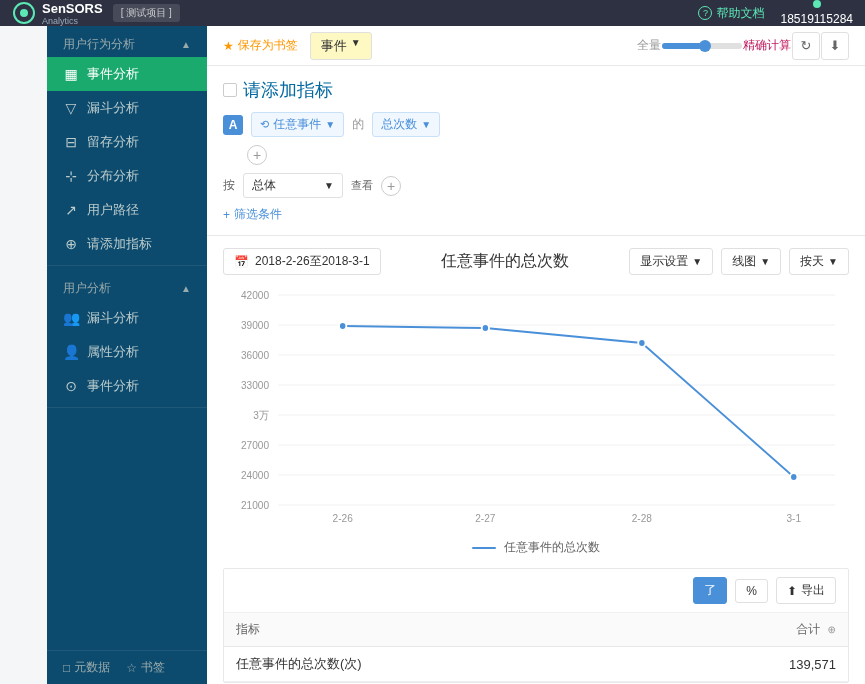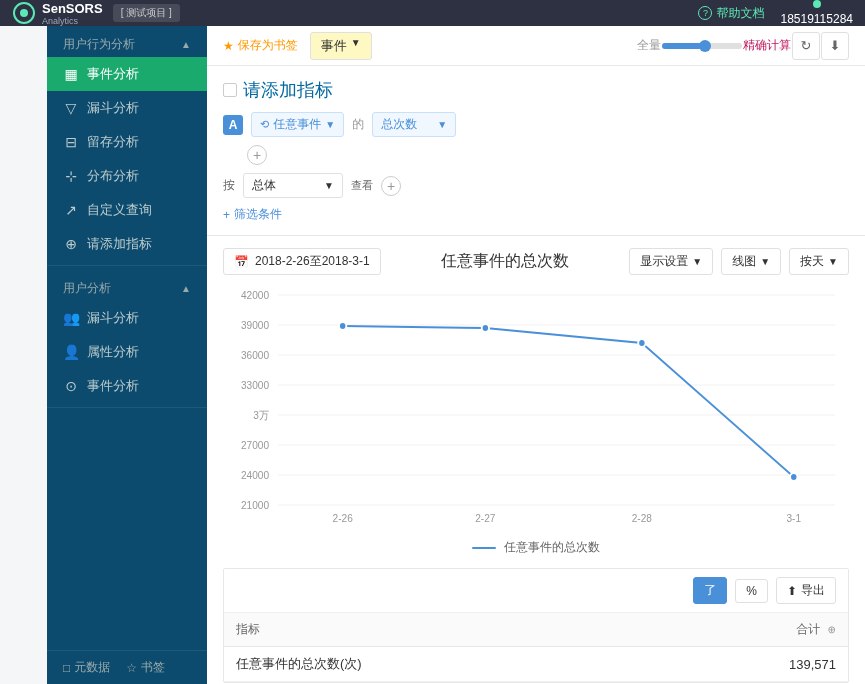--- a/index.html
+++ b/index.html
@@ -41,21 +41,21 @@
     .toolbar-btn { width: 28px; height: 28px; border: 1px solid #e0e0e0; border-radius: 3px; display: flex; align-items: center; justify-content: center; cursor: pointer; color: #666; font-size: 14px; }
 
     
     .analysis-panel { background: #fff; border-bottom: 1px solid #e8e8e8; padding: 8px 16px; flex-shrink: 0; }
     .add-indicator { display: flex; align-items: center; gap: 6px; color: #0369a1; font-size: 18px; padding: 4px 0; }
     .add-indicator-checkbox { width: 14px; height: 14px; border: 1px solid #ccc; border-radius: 2px; display: flex; align-items: center; justify-content: center; }
     .indicator-row { display: flex; align-items: center; gap: 8px; padding: 6px 0; }
     .indicator-letter { width: 20px; height: 20px; background: #4a90d9; color: #fff; border-radius: 3px; display: flex; align-items: center; justify-content: center; font-size: 12px; font-weight: bold; }
     .indicator-tag { display: flex; align-items: center; gap: 4px; background: #f0f7ff; border: 1px solid #c8e1f9; border-radius: 3px; padding: 3px 8px; font-size: 12px; color: #4a90d9; cursor: pointer; }
     .indicator-of { color: #999; font-size: 12px; }
-    .indicator-metric { display: flex; align-items: center; gap: 20px; background: #f0f7ff; border: 1px solid #c8e1f9; border-radius: 3px; padding: 3px 8px; font-size: 12px; color: #4a90d9; cursor: pointer; }
+    .indicator-metric { display: flex; align-items: center; gap: 4px; background: #f0f7ff; border: 1px solid #c8e1f9; border-radius: 3px; padding: 3px 8px; font-size: 12px; color: #4a90d9; cursor: pointer; }
     .plus-circle { width: 20px; height: 20px; border: 1px solid #ccc; border-radius: 50%; display: flex; align-items: center; justify-content: center; color: #999; font-size: 14px; cursor: pointer; }
     .group-row { display: flex; align-items: center; gap: 8px; padding: 4px 0; }
     .group-label { color: #666; font-size: 12px; }
     .group-select { border: 1px solid #e0e0e0; border-radius: 3px; padding: 3px 8px; font-size: 12px; color: #333; display: flex; align-items: center; gap: 4px; min-width: 100px; cursor: pointer; }
     .view-btn { color: #666; font-size: 11px; }
     .add-icon-circle { width: 20px; height: 20px; border: 1px solid #ccc; border-radius: 50%; display: flex; align-items: center; justify-content: center; color: #999; font-size: 14px; cursor: pointer; }
     .filter-row { display: flex; align-items: center; gap: 4px; padding: 4px 0; }
     .filter-btn { color: #4a90d9; font-size: 12px; display: flex; align-items: center; gap: 4px; cursor: pointer; }
 
     
@@ -128,21 +128,21 @@
     <div class="sidebar-item">
       <span class="icon">⊟</span>
       <span>留存分析</span>
     </div>
     <div class="sidebar-item">
       <span class="icon">⊹</span>
       <span>分布分析</span>
     </div>
     <div class="sidebar-item">
       <span class="icon">↗</span>
-      <span>自定义查询</span>
+      <span>用户路径</span>
     </div>
     <div class="sidebar-item">
       <span class="icon">⊕</span>
       <span>请添加指标</span>
     </div>
     <div class="sidebar-divider"></div>
     <div class="sidebar-section-header">
       <span>用户分析</span>
       <span class="arrow">▲</span>
     </div>

